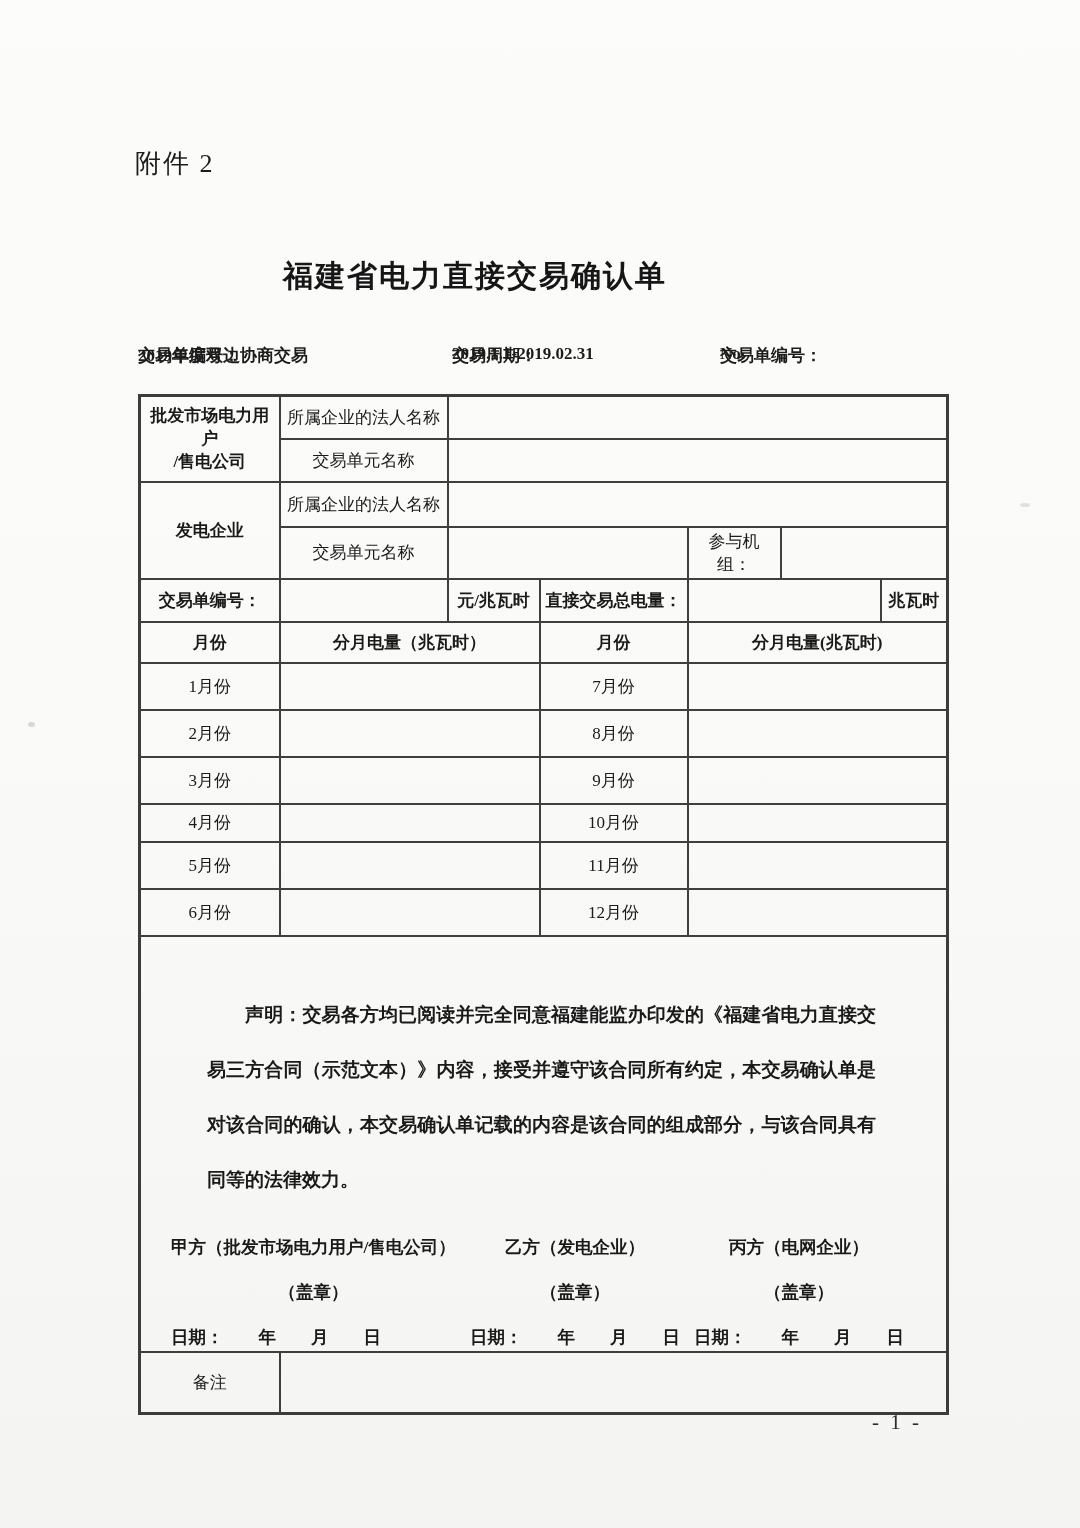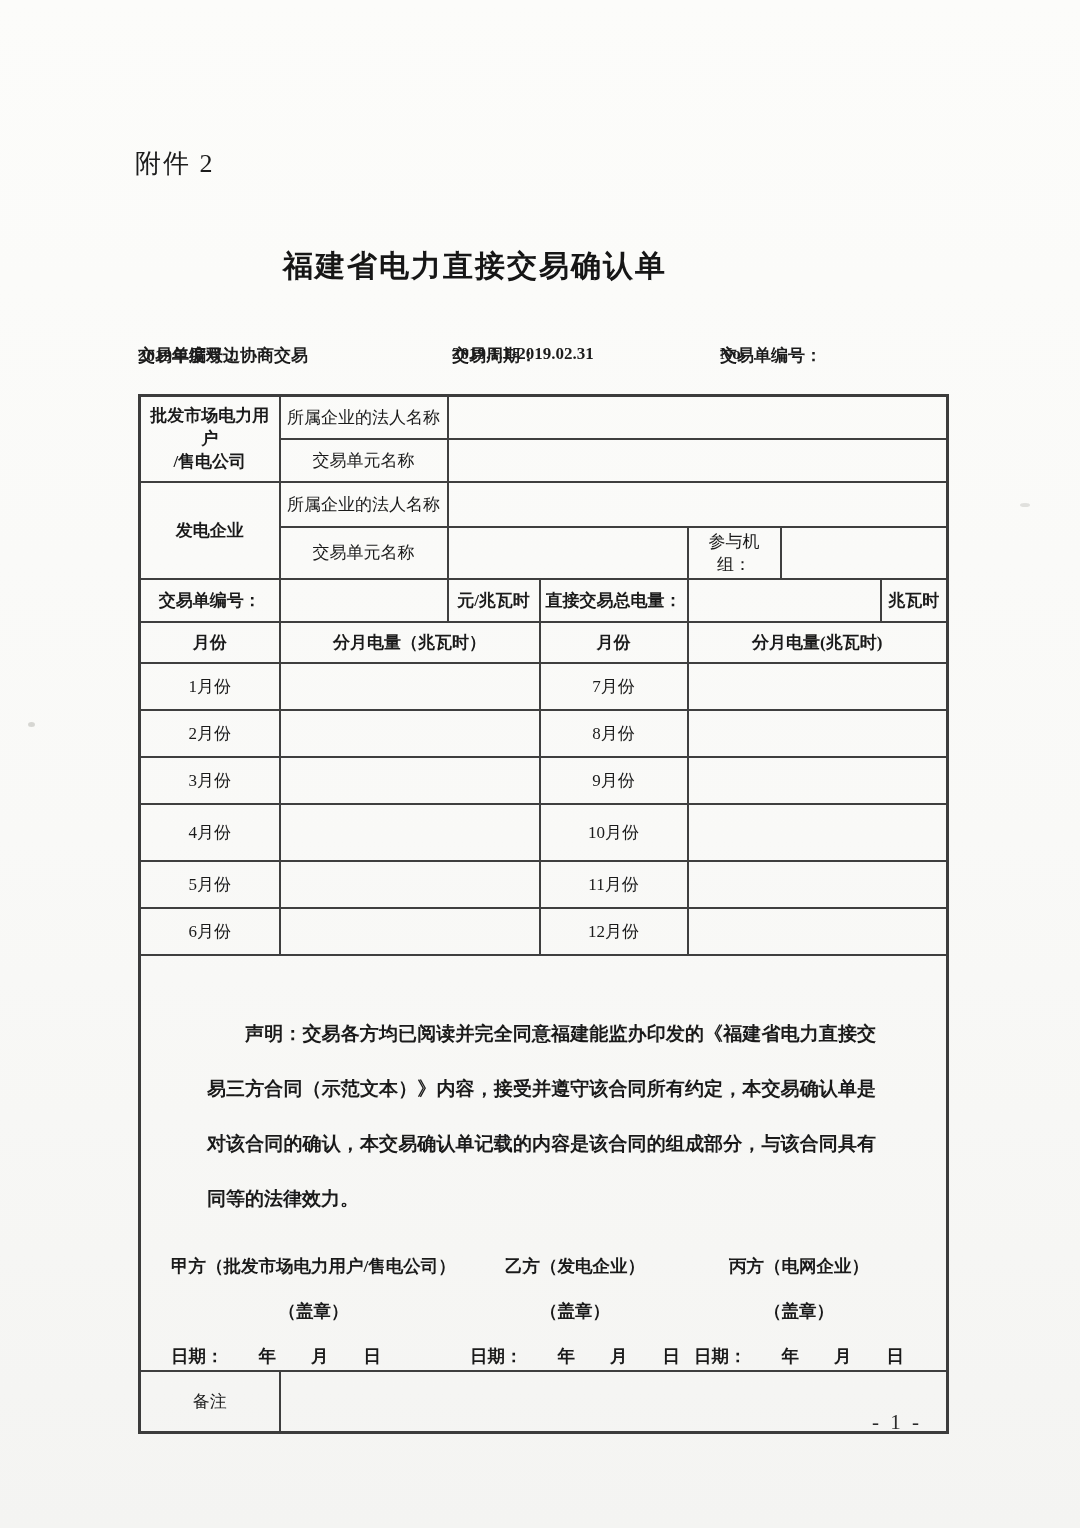--- a/index.html
+++ b/index.html
@@ -9,21 +9,21 @@
     background:linear-gradient(180deg,#fcfcfa 0%,#f9f9f7 55%,#f4f4f2 100%);
     font-family:"Liberation Serif","DejaVu Serif",serif;
     color:#1c1c1c;
     overflow:hidden;
   }
   .attachment {
     position:absolute; left:135px; top:146px;
     font-size:26px; letter-spacing:2px;
   }
   .doc-title {
-    position:absolute; left:0; right:130px; top:246px;
+    position:absolute; left:0; right:130px; top:256px;
     text-align:center; font-size:30px; font-weight:bold; letter-spacing:2px;
     font-family:Liberation Serif, serif;
     color:#161616;
   }
   .meta { position:absolute; top:344px; left:0; width:1080px; font-size:17px; font-weight:bold; }
   .meta span { position:absolute; white-space:nowrap; }
   .meta .m-batch  { left:138px; }
   .meta .m-period { left:452px; }
   .meta .m-number { left:720px; }
 
@@ -151,21 +151,21 @@
     <td colspan="2"></td>
     <td>8月份</td>
     <td colspan="3"></td>
   </tr>
   <tr style="height:47px">
     <td>3月份</td>
     <td colspan="2"></td>
     <td>9月份</td>
     <td colspan="3"></td>
   </tr>
-  <tr style="height:57px">
+  <tr style="height:38px">
     <td>4月份</td>
     <td colspan="2"></td>
     <td>10月份</td>
     <td colspan="3"></td>
   </tr>
   <tr style="height:47px">
     <td>5月份</td>
     <td colspan="2"></td>
     <td>11月份</td>
     <td colspan="3"></td>

